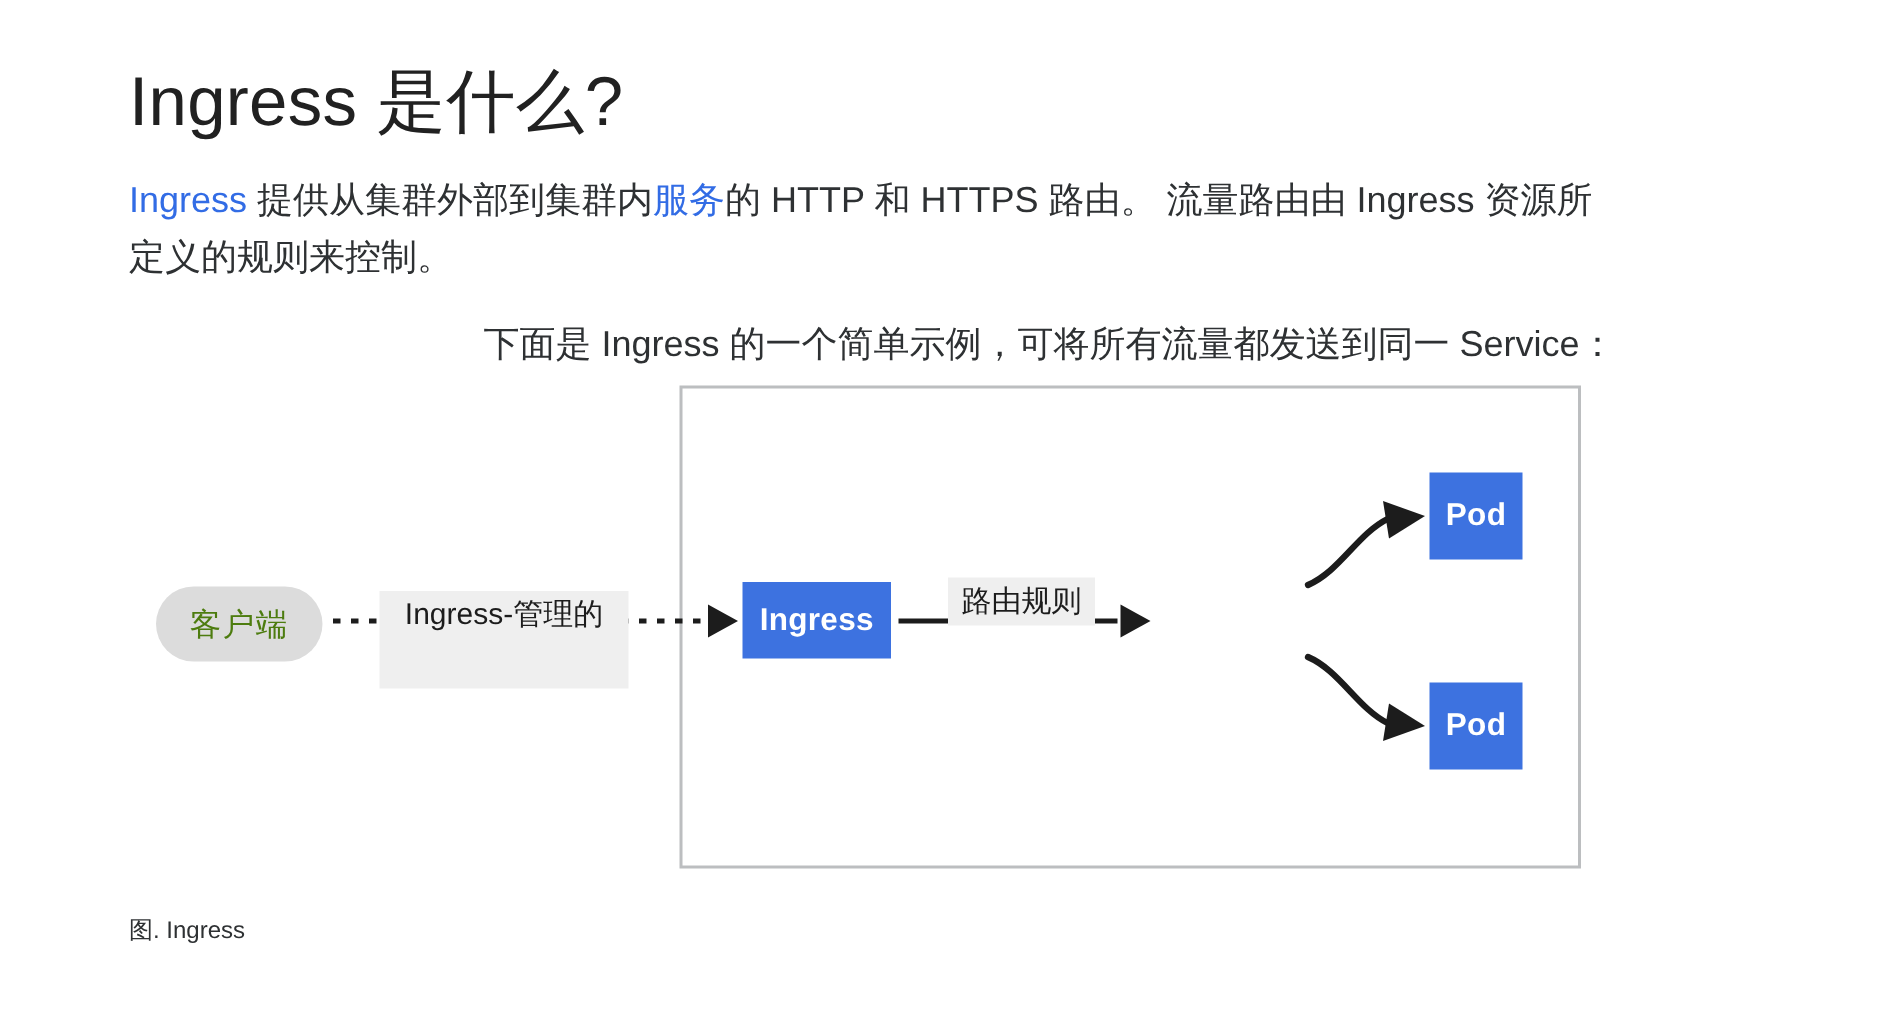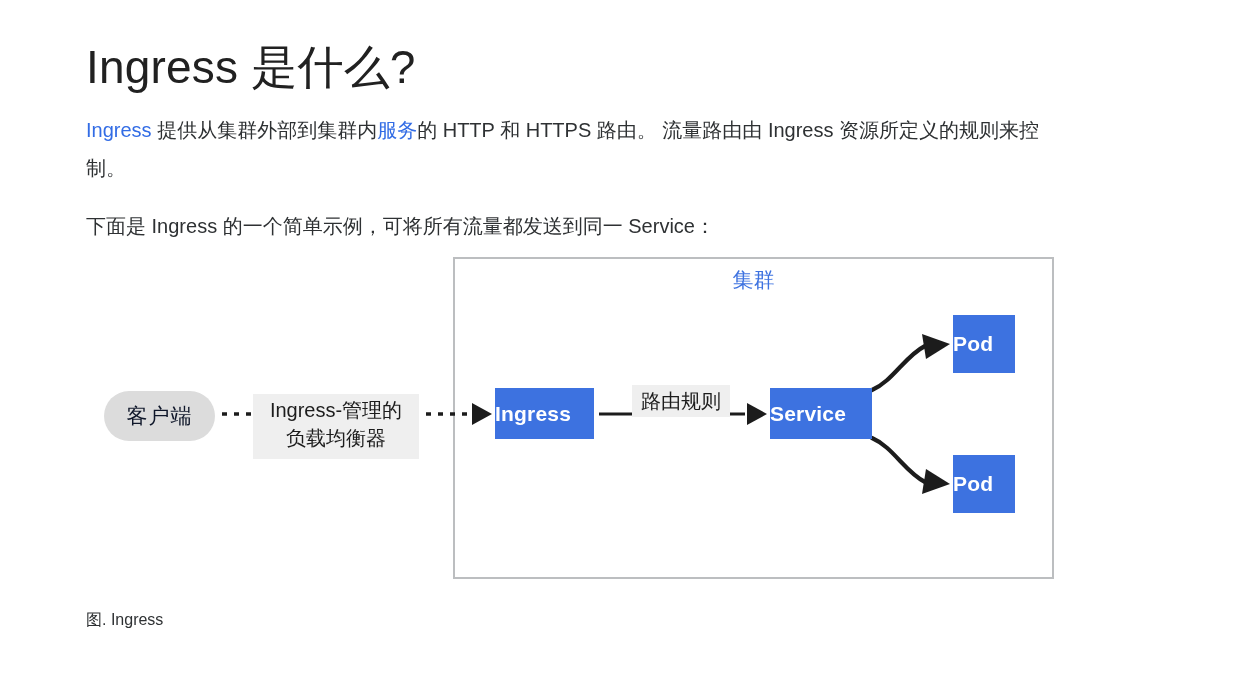--- a/index.html
+++ b/index.html
@@ -33,34 +33,35 @@
     font-weight: 300;
     letter-spacing: 0.2px;
     color: #212121;
     line-height: 1.25;
     white-space: nowrap;
   }
 
   
   .para {
     position: absolute;
-    font-size: 20px;
+    font-size: 24px;
     line-height: 38px;
     color: #2e3133;
     font-weight: 400;
   }
   .para-1 {
     left: 86px;
     top: 91px;
     width: 980px;
   }
   .para-2 {
-    left: 86px;
+    left: 97px;
     top: 187px;
     width: 980px;
+    text-align: right;
   }
   .link {
     color: #326ce5;
     text-decoration: none;
   }
 
   
   .figure {
     position: absolute;
     left: 0;
@@ -98,31 +99,32 @@
     left: 104px;
     top: 143px;
     width: 111px;
     height: 50px;
     border-radius: 26px;
     background: #dcdcdc;
     display: flex;
     align-items: center;
     justify-content: center;
     font-size: 21px;
-    color: #0f172a;
+    color: #4d7c0f;
     letter-spacing: 1px;
   }
 
   
   .node-box {
     position: absolute;
     background: #3d72e0;
     color: #ffffff;
     display: flex;
     align-items: center;
+    justify-content: center;
     font-size: 21px;
     font-weight: 700;
     letter-spacing: 0.2px;
   }
   .box-ingress {
     left: 495px;
     top: 140px;
     width: 99px;
     height: 51px;
   }
@@ -199,21 +201,20 @@
 
   <p class="para para-1">
     <a class="link" href="#">Ingress</a><span> 提供从集群外部到集群内</span><a class="link" href="#">服务</a><span>的 HTTP 和 HTTPS 路由。 流量路由由 Ingress 资源所定义的规则来控制。</span>
   </p>
 
   <p class="para para-2">下面是 Ingress 的一个简单示例，可将所有流量都发送到同一 Service：</p>
 
   <div class="figure">
 
     <div class="cluster-box"></div>
-    <div class="cluster-label">集群</div>
 
     <svg class="edges" viewBox="0 0 1252 330">
       <defs>
         <marker id="arrowSolid" viewBox="0 0 10 10" refX="9" refY="5" markerWidth="7" markerHeight="7" orient="auto-start-reverse">
           <path d="M 0 0 L 10 5 L 0 10 z" fill="#1c1c1c"></path>
         </marker>
       </defs>
 
       <line x1="222" y1="166" x2="470" y2="166" stroke="#1c1c1c" stroke-width="3.4" stroke-dasharray="5 7" stroke-linecap="butt"></line>
       <path d="M 472 155 L 492 166 L 472 177 z" fill="#1c1c1c"></path>
@@ -227,32 +228,28 @@
       <path d="M 872 190 C 893 199 905 224 925 234" stroke="#1c1c1c" stroke-width="4.2" fill="none" stroke-linecap="round"></path>
       <path d="M 922 246 L 950 236 L 926 221 z" fill="#1c1c1c"></path>
     </svg>
 
     <div class="client-pill">
       <span>客户端</span>
     </div>
 
     <div class="edge-label label-lb">
       <div>Ingress-管理的</div>
-      <div>负载均衡器</div>
     </div>
 
     <div class="node-box box-ingress">
       <span>Ingress</span>
     </div>
 
     <div class="edge-label label-rule">路由规则</div>
 
-    <div class="node-box box-service">
-      <span>Service</span>
-    </div>
 
     <div class="node-box box-pod-top">
       <span>Pod</span>
     </div>
 
     <div class="node-box box-pod-bottom">
       <span>Pod</span>
     </div>
 
   </div>

